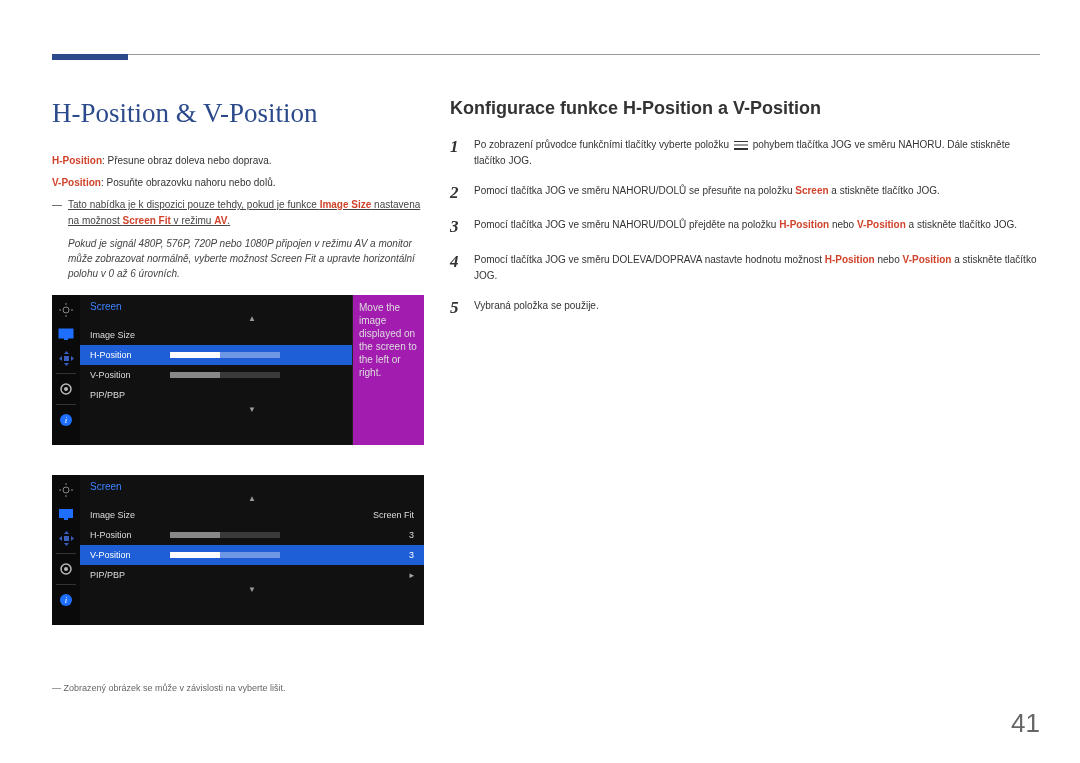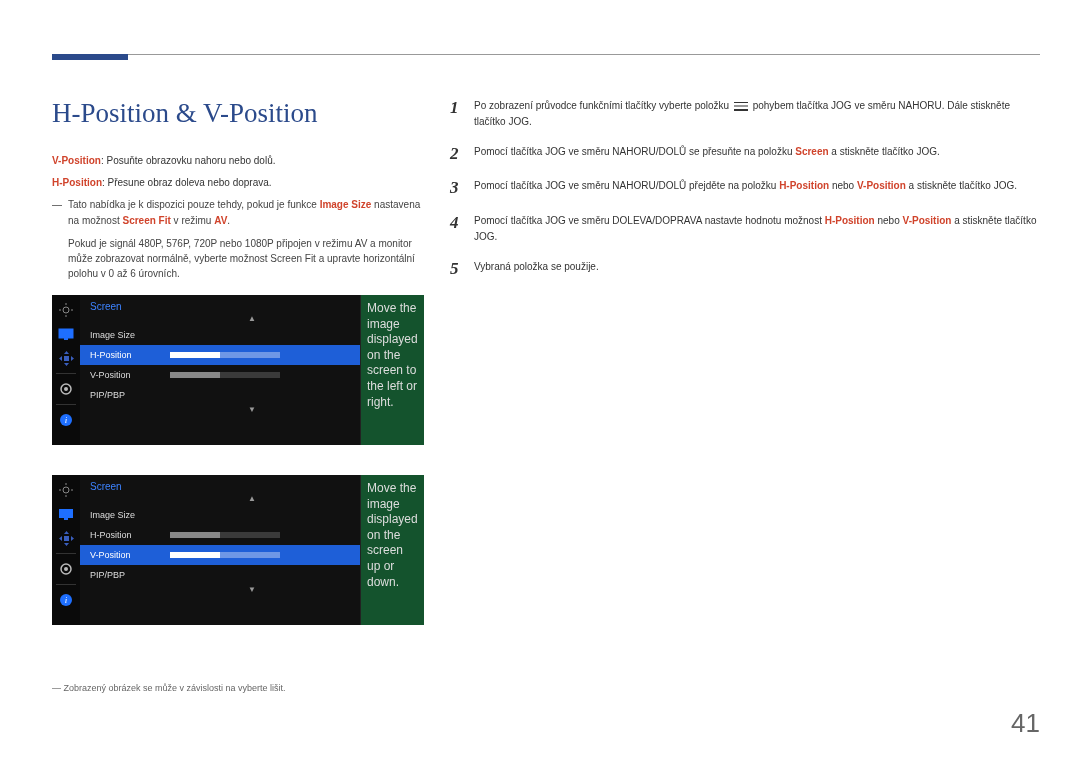--- a/index.html
+++ b/index.html
@@ -51,36 +51,38 @@
     margin-bottom: 6px;
   }
   .defn .term { color: #d0432b; font-weight: 600; }
   .note-item {
     font-size: 10px;
     line-height: 1.55;
     color: #444;
     margin-bottom: 8px;
     padding-left: 16px;
     position: relative;
+    text-decoration: underline;
   }
   .note-item::before {
     content: "―";
     position: absolute;
     left: 0; top: 0;
     color: #444;
   }
   .note-item .red { color: #d0432b; font-weight: 600; }
   .note-item .bold { font-weight: 600; }
   .sub-note {
     font-size: 10px;
     line-height: 1.5;
     color: #444;
     padding-left: 16px;
     margin-top: 2px;
     margin-bottom: 8px;
+    font-style: italic;
   }
   
   .osd {
     background: #000;
     display: flex;
     width: 372px;
     height: 150px;
     margin-top: 14px;
     margin-bottom: 30px;
     position: relative;
@@ -138,24 +140,24 @@
     position: absolute; left:0; top:0; bottom:0;
     width: 45%;
     background: #888;
   }
   .osd-row.highlight .bar .fill { background:#fff; }
   .osd-row .val { width: 30px; text-align: right; margin-left:auto; font-size:9px; }
   .osd-row .chev { margin-left:auto; font-size:9px; color:#aaa;}
   .tooltip-box {
     position: absolute;
     top: 0; right: 0;
-    width: 64px;
-    background: #14532d;
+    width: 72px;
+    background: #a21caf;
     color: #ddd;
-    font-size: 12px;
+    font-size: 10px;
     line-height: 1.3;
     padding: 6px 6px;
     border-left: 1px solid #222;
     height: 100%;
   }
   .arrow-row { text-align:center; font-size:8px; color:#999; padding-bottom:2px;}
   .footnote {
     position: absolute;
     left: 52px; bottom: 70px;
     font-size: 9px;
@@ -207,24 +209,24 @@
 </head>
 <body>
 
 <div class="page-rule-top"></div>
 <div class="teal-block"></div>
 
 <div class="left-col">
   <h1 class="main-title">H-Position &amp; V-Position</h1>
 
   <p class="defn">
-    <span class="term">V-Position</span><span>: Posuňte obrazovku nahoru nebo dolů.</span>
+    <span class="term">H-Position</span><span>: Přesune obraz doleva nebo doprava.</span>
   </p>
   <p class="defn">
-    <span class="term">H-Position</span><span>: Přesune obraz doleva nebo doprava.</span>
+    <span class="term">V-Position</span><span>: Posuňte obrazovku nahoru nebo dolů.</span>
   </p>
 
   <p class="note-item">
     <span>Tato nabídka je k dispozici pouze tehdy, pokud je funkce </span><span class="red">Image Size</span><span> nastavena na možnost </span><span class="red">Screen Fit</span><span> v režimu </span><span class="red">AV</span><span>.</span>
   </p>
   <p class="sub-note">
     <span>Pokud je signál 480P, 576P, 720P nebo 1080P připojen v režimu </span><span class="red">AV</span><span> a monitor může zobrazovat normálně, vyberte možnost </span><span class="red">Screen Fit</span><span> a upravte horizontální polohu v 0 až 6 úrovních.</span>
   </p>
 
   <div class="osd">
@@ -362,26 +364,26 @@
         <span class="bar">
             <span class="fill"></span>
           </span>
         <span class="val">3</span>
       </div>
       <div class="osd-row">
         <span class="lbl">PIP/PBP</span>
         <span class="chev">▸</span>
       </div>
       <div class="arrow-row">▼</div>
-      <div class="tooltip-box">Move the image displayed on the screen up or down.</div>
     </div>
   </div>
 </div>
 
 <div class="right-col">
+  <h2 class="right-title">Konfigurace funkce H-Position a V-Position</h2>
 
   <div class="step">
     <div class="num">1</div>
     <div class="txt">
       <span>Po zobrazení průvodce funkčními tlačítky vyberte položku </span><span class="menu-icon-inline"></span><span> pohybem tlačítka JOG ve směru NAHORU. Dále stiskněte tlačítko JOG.</span>
     </div>
   </div>
   <div class="step">
     <div class="num">2</div>
     <div class="txt">

